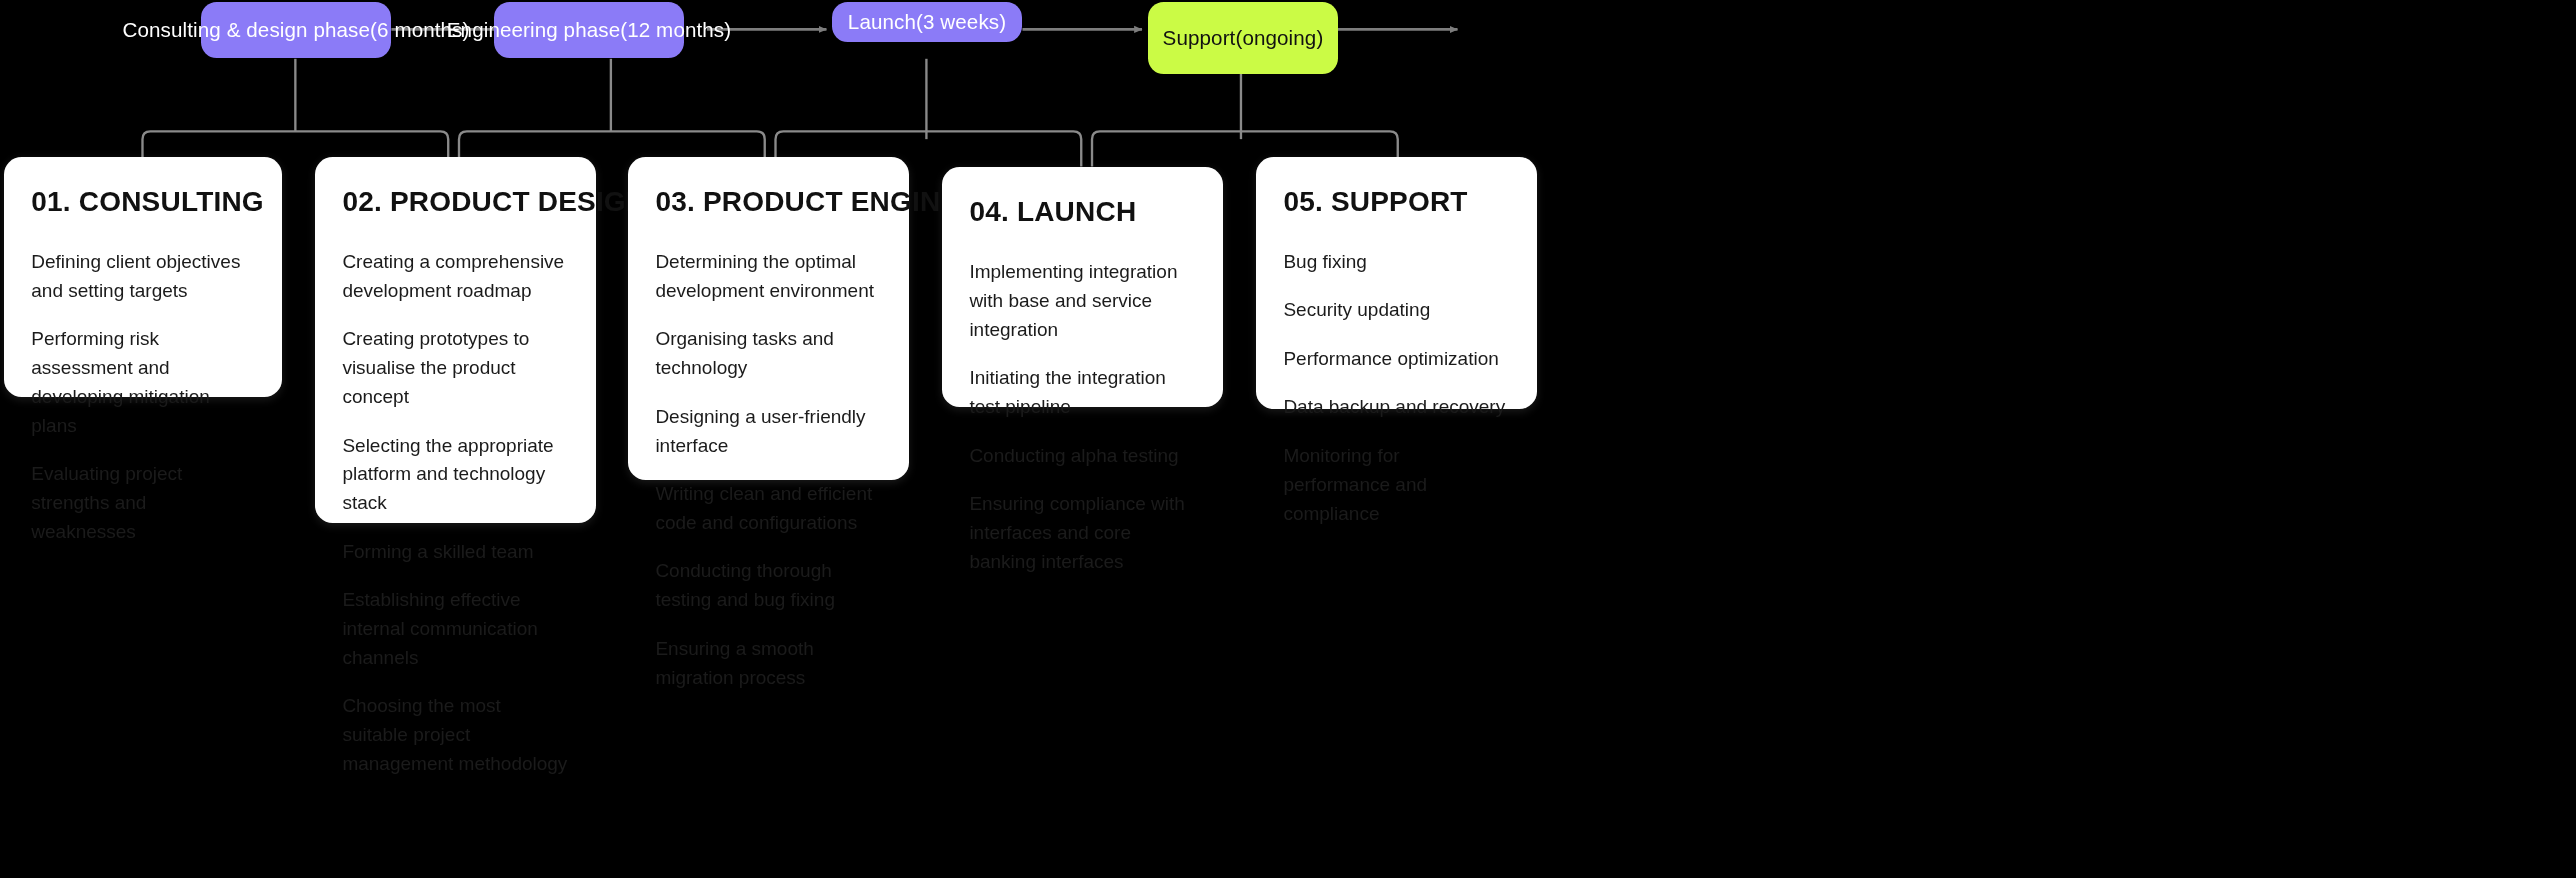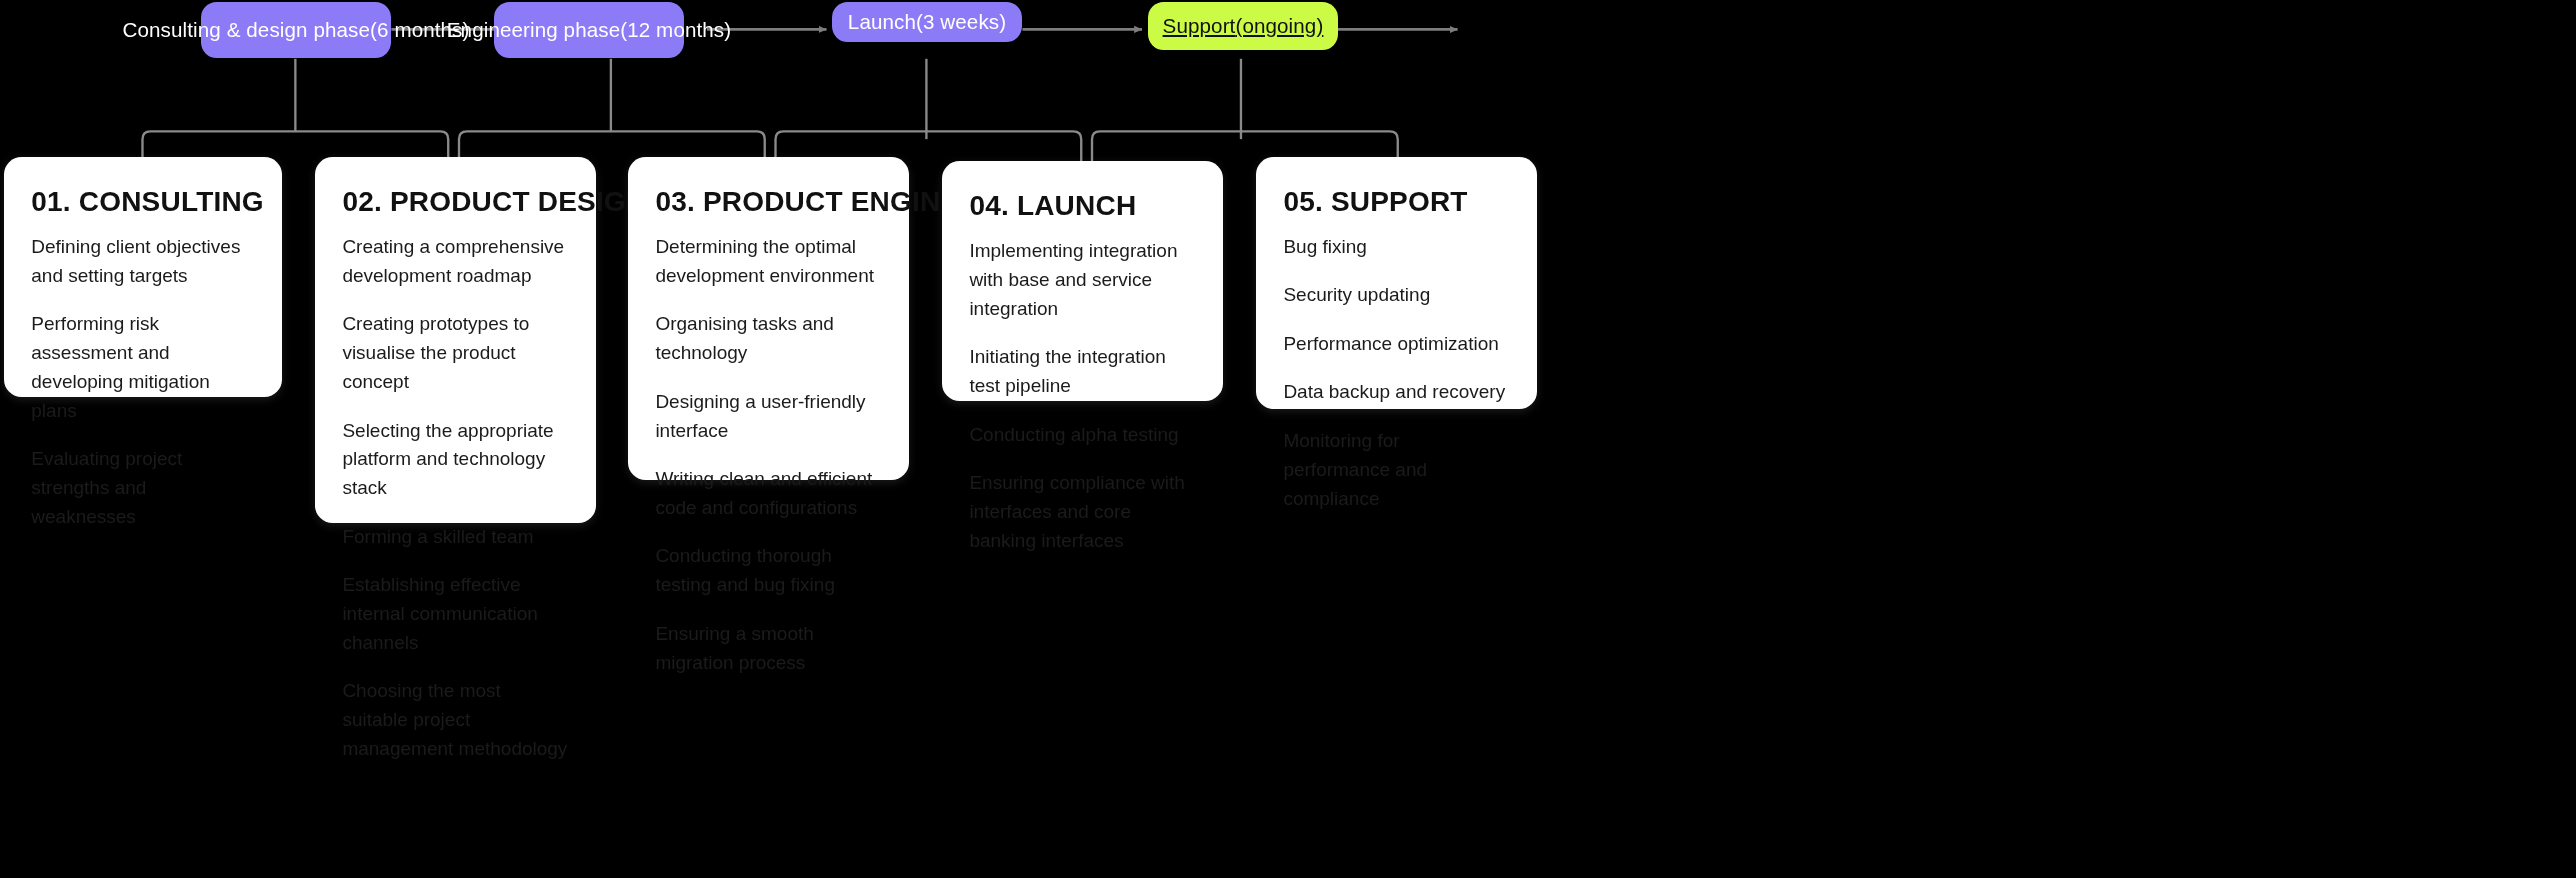--- a/index.html
+++ b/index.html
@@ -34,21 +34,21 @@
     border-radius: 17.6px;
     padding: 29px 27.4px 25.5px 27.4px;
     z-index: 3;
     box-shadow: 0 2.9px 8.8px rgba(255,255,255,0.10);
   }
   .card-title {
     font-size: 28px;
     font-weight: 700;
     color: #111111;
     letter-spacing: 0.2px;
-    margin-bottom: 15px;
+    margin-bottom: 30px;
     white-space: nowrap;
   }
   .card ul { list-style: none; }
   .card li {
     font-size: 19px;
     color: #1b1b1b;
     line-height: 1.52;
     margin-bottom: 19.6px;
     font-weight: 500;
   }
@@ -100,21 +100,21 @@
   <div class="phase" style="left:494px; top:2px; width:190px; height:56px; background:#8b7bf7; color:#ffffff;">
     <span class="pl1">Engineering phase</span>
     <span class="pl2">(12 months)</span>
   </div>
 
   <div class="phase" style="left:832px; top:2px; width:190px; height:40px; background:#8b7bf7; color:#ffffff;">
     <span class="pl1">Launch</span>
     <span class="pl2">(3 weeks)</span>
   </div>
 
-  <div class="phase" style="left:1148px; top:2px; width:190px; height:48px; background:#cbfb45; color:#111111;text-decoration:underline;">
+  <div class="phase" style="left:1148px; top:2px; width:190px; height:72px; background:#cbfb45; color:#111111;">
     <span class="pl1">Support</span>
     <span class="pl2">(ongoing)</span>
   </div>
 
   <div class="card" style="left:3.9px; top:157px; width:278px; height:240px;">
     <div class="card-title">01. CONSULTING</div>
     <ul>
       <li>Defining client objectives and setting targets</li>
       <li>Performing risk assessment and developing mitigation plans</li>
       <li>Evaluating project strengths and weaknesses</li>
@@ -138,21 +138,21 @@
     <ul>
       <li>Determining the optimal development environment</li>
       <li>Organising tasks and technology</li>
       <li>Designing a user-friendly interface</li>
       <li>Writing clean and efficient code and configurations</li>
       <li>Conducting thorough testing and bug fixing</li>
       <li>Ensuring a smooth migration process</li>
     </ul>
   </div>
 
-  <div class="card" style="left:942px; top:161px; width:281px; height:240px;">
+  <div class="card" style="left:942px; top:167px; width:281px; height:240px;">
     <div class="card-title">04. LAUNCH</div>
     <ul>
       <li>Implementing integration with base and service integration</li>
       <li>Initiating the integration test pipeline</li>
       <li>Conducting alpha testing</li>
       <li>Ensuring compliance with interfaces and core banking interfaces</li>
     </ul>
   </div>
 
   <div class="card" style="left:1256px; top:157px; width:281px; height:252px;">

